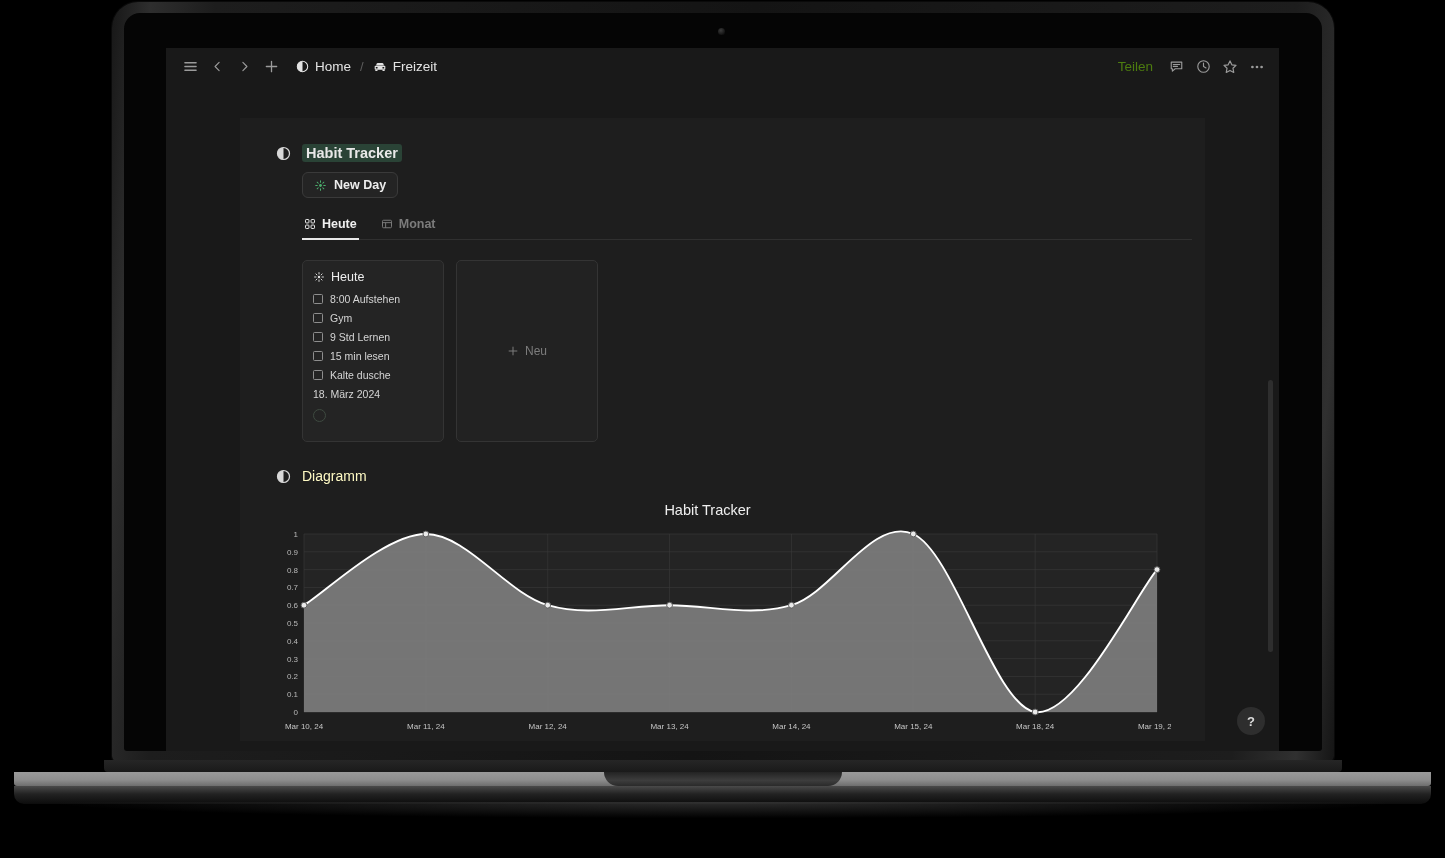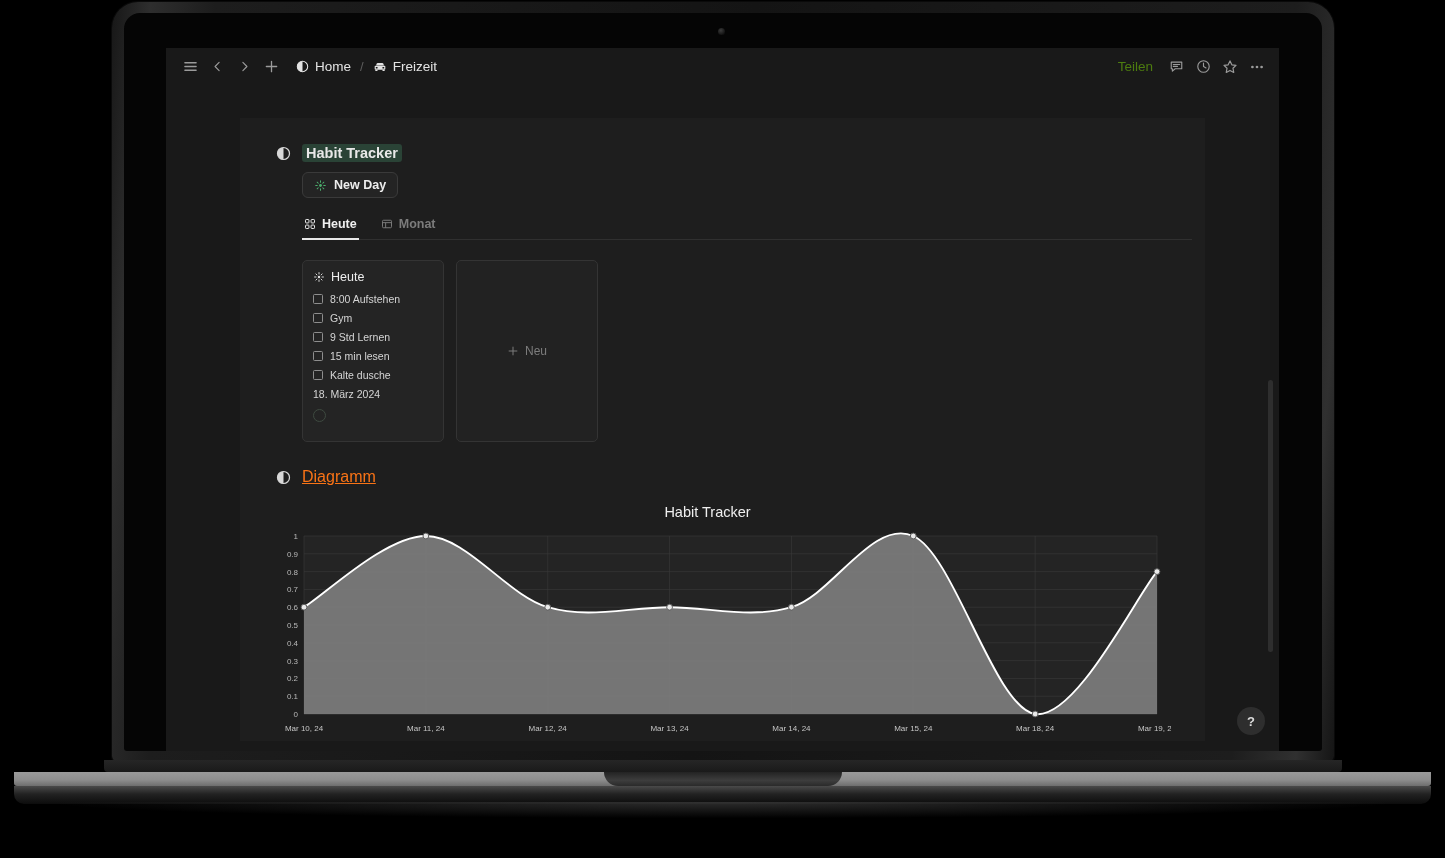--- a/index.html
+++ b/index.html
@@ -139,21 +139,21 @@
     width: 13px; height: 13px; border-radius: 50%; border: 1px solid #3e4a40;
     margin-top: 9px;
   }
   #new-column {
     width: 142px; height: 182px; background: #222222; border: 1px solid #343434;
     border-radius: 5px; display: flex; align-items: center; justify-content: center;
     gap: 6px; cursor: pointer; color: #7d7d7d; font-size: 12px;
   }
 
   #diagram-title-row { margin-top: 26px; }
-  #diagram-label { font-size: 16px; color: #f97316; text-decoration: underline; }
+  #diagram-label { font-size: 14px; color: #fef9c3; }
 
   
   #chart-block { margin: 18px 0 0 0; position: relative; }
   #chart-title {
     text-align: center; font-size: 14.5px; color: #efefef; margin-bottom: 10px;
     margin-left: -30px;
   }
   #chart-svg-wrap { width: 895px; height: 210px; margin-left: 0; }
   .axis-label { font-size: 8px; fill: #b9b9b9; font-family: "Liberation Sans", sans-serif; }
   .xaxis-label { font-size: 8px; fill: #c6c6c6; font-family: "Liberation Sans", sans-serif; }

